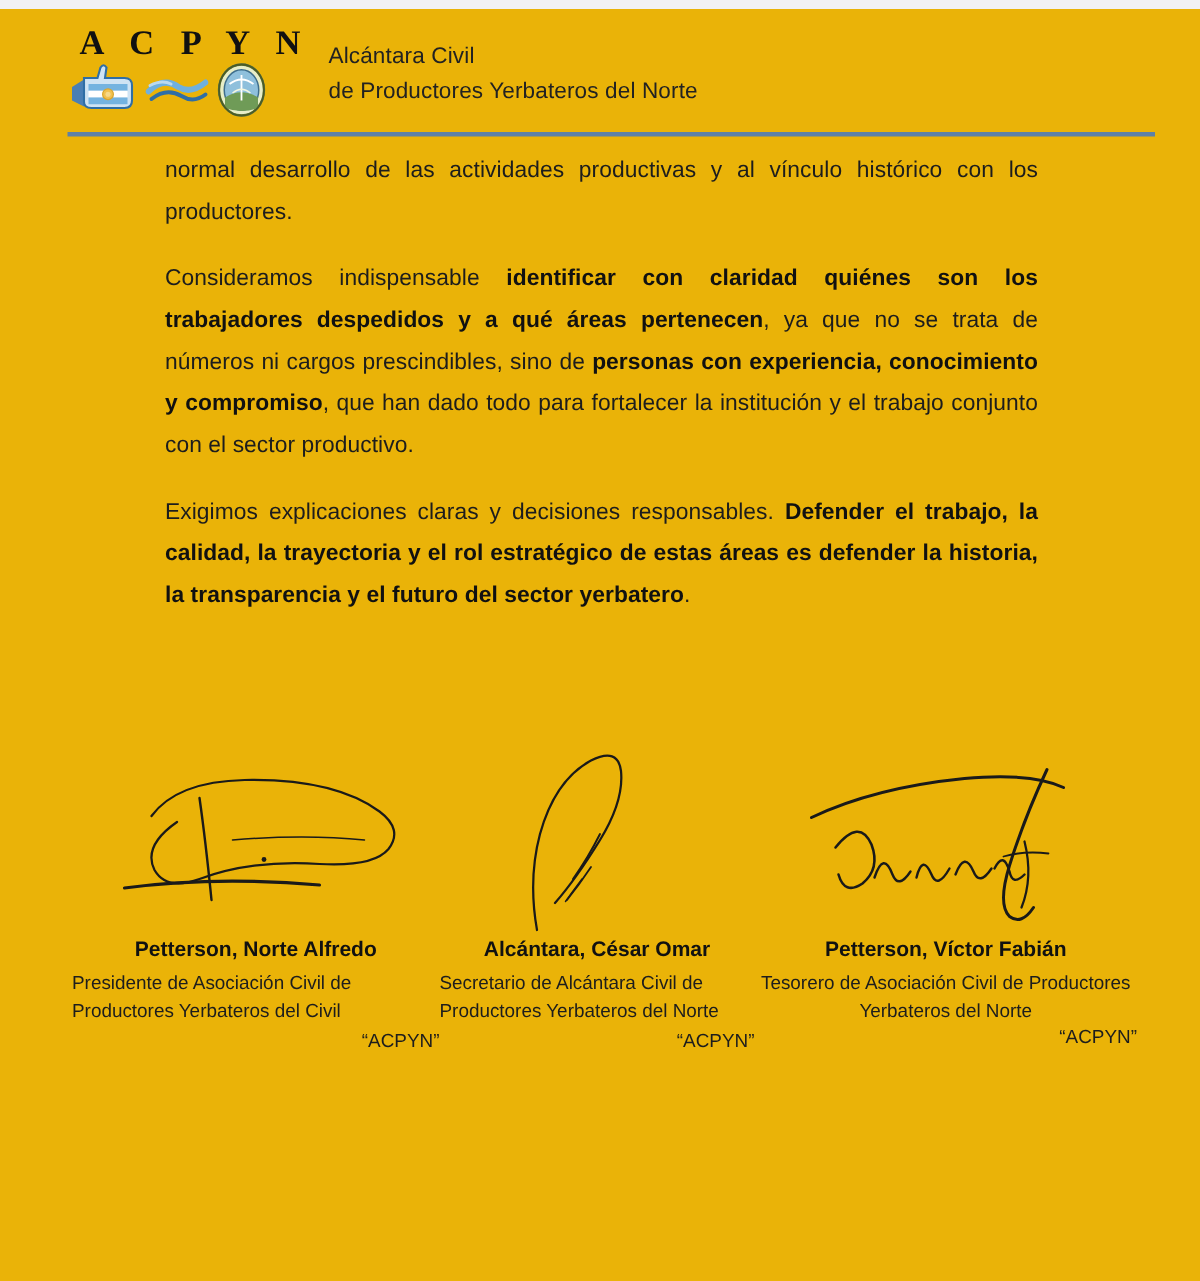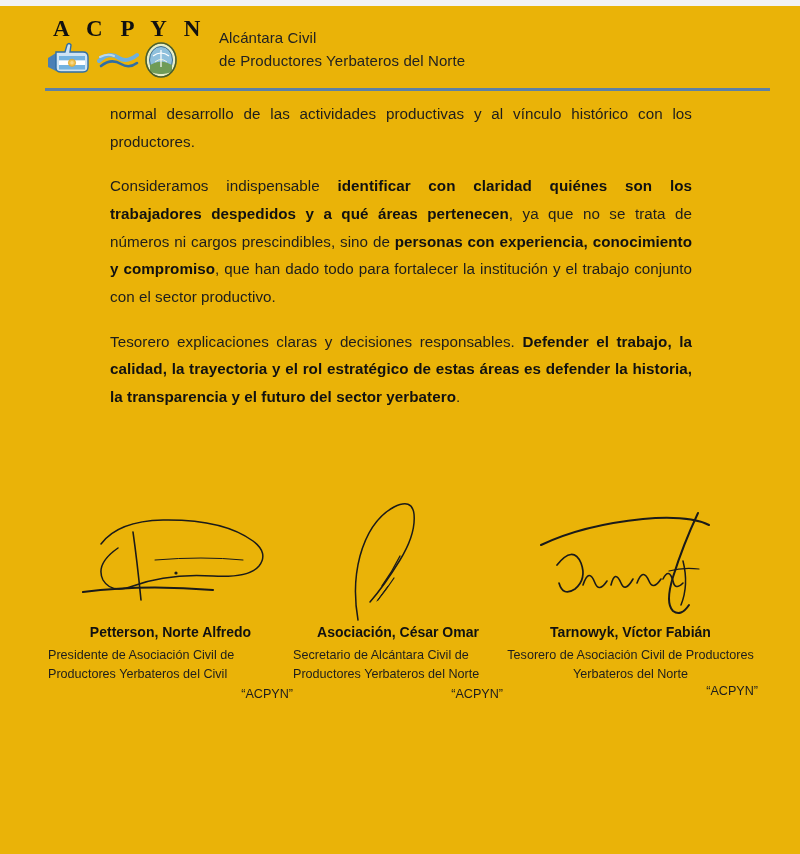--- a/index.html
+++ b/index.html
@@ -200,21 +200,21 @@
       <div>de Productores Yerbateros del Norte</div>
     </div>
 
   </div>
 
   <div class="rule" style="background: rgb(93, 129, 166);"></div>
 
   <div class="body-copy">
     <p class="para"><span>normal desarrollo de las actividades productivas y al vínculo histórico con los productores.</span></p>
     <p class="para"><span>Consideramos indispensable </span><b>identificar con claridad quiénes son los trabajadores despedidos y a qué áreas pertenecen</b><span>, ya que no se trata de números ni cargos prescindibles, sino de </span><b>personas con experiencia, conocimiento y compromiso</b><span>, que han dado todo para fortalecer la institución y el trabajo conjunto con el sector productivo.</span></p>
-    <p class="para"><span>Tesorero explicaciones claras y decisiones responsables. </span><b>Defender el trabajo, la calidad, la trayectoria y el rol estratégico de estas áreas es defender la historia, la transparencia y el futuro del sector yerbatero</b><span>.</span></p>
+    <p class="para"><span>Exigimos explicaciones claras y decisiones responsables. </span><b>Defender el trabajo, la calidad, la trayectoria y el rol estratégico de estas áreas es defender la historia, la transparencia y el futuro del sector yerbatero</b><span>.</span></p>
   </div>
 
   <div class="sig-area">
 
     <div class="sig-col c1">
       <div class="sig-ink">
         <svg width="215" height="115" viewBox="0 0 215 115">
           <g fill="none" stroke="#1a1a1a" stroke-linecap="round">
             <path d="M38 36 Q55 13 100 12 Q160 11 190 33 Q206 45 196 58
                      Q186 70 150 68 Q105 65 70 78 Q48 86 40 72
@@ -236,21 +236,21 @@
         <svg width="140" height="125" viewBox="0 0 140 125">
           <g fill="none" stroke="#1a1a1a" stroke-linecap="round">
             <path d="M30 122 Q24 88 32 58 Q42 22 66 9
                      Q84 0 86 16 Q88 36 72 62 Q56 88 42 104" stroke-width="1.5"></path>
             <path d="M72 58 Q64 74 54 88" stroke-width="1.3"></path>
             <path d="M66 80 Q58 92 50 102" stroke-width="1.2"></path>
             <path d="M60 88 Q54 96 49 103" stroke-width="1"></path>
           </g>
         </svg>
       </div>
-      <div class="sig-name">Asociación, César Omar</div>
+      <div class="sig-name">Alcántara, César Omar</div>
       <div class="sig-role">Secretario de Alcántara Civil de Productores Yerbateros del Norte</div>
       <div class="sig-quote">“ACPYN”</div>
     </div>
 
     <div class="sig-col c3">
       <div class="sig-ink">
         <svg width="215" height="118" viewBox="0 0 215 118">
           <g fill="none" stroke="#1a1a1a" stroke-linecap="round">
             <path d="M18 40 Q60 20 120 14 Q165 10 186 20" stroke-width="2"></path>
             <path d="M175 8 Q160 40 150 72 Q142 98 150 106
@@ -258,20 +258,20 @@
             <path d="M34 60 Q50 40 58 58 Q64 74 52 84 Q40 92 36 78" stroke-width="1.7"></path>
             <path d="M60 80 Q66 62 72 78 Q76 88 84 76" stroke-width="1.6"></path>
             <path d="M88 80 Q92 64 98 78 Q102 88 110 74" stroke-width="1.6"></path>
             <path d="M114 78 Q120 62 126 76 Q130 86 138 74" stroke-width="1.6"></path>
             <path d="M140 74 Q146 62 150 76 Q152 86 160 78" stroke-width="1.6"></path>
             <path d="M160 56 Q166 80 158 100" stroke-width="1.5"></path>
             <path d="M146 66 Q160 62 176 64" stroke-width="1.2"></path>
           </g>
         </svg>
       </div>
-      <div class="sig-name">Tarnowyk, Víctor Fabián</div>
+      <div class="sig-name">Petterson, Víctor Fabián</div>
       <div class="sig-role">Tesorero de Asociación Civil de Productores Yerbateros del Norte</div>
       <div class="sig-quote">“ACPYN”</div>
     </div>
 
   </div>
 
 </div>
 
 </body></html>

